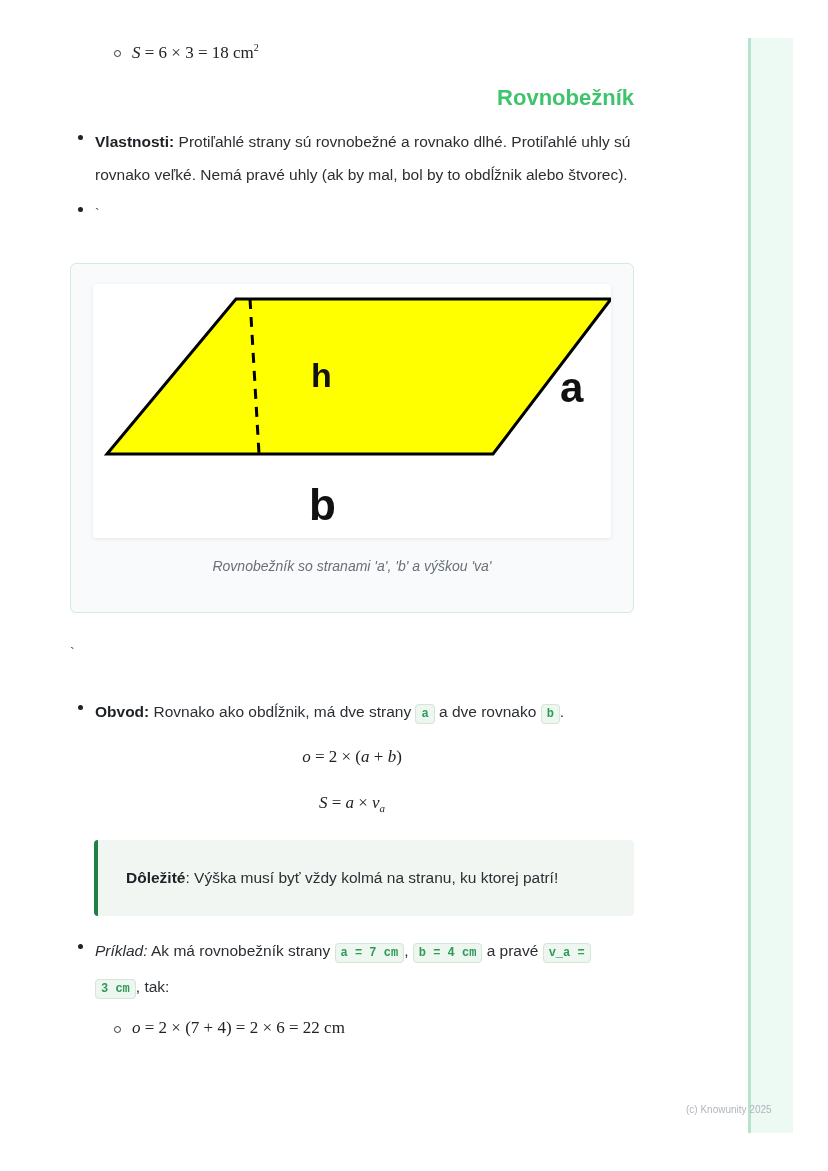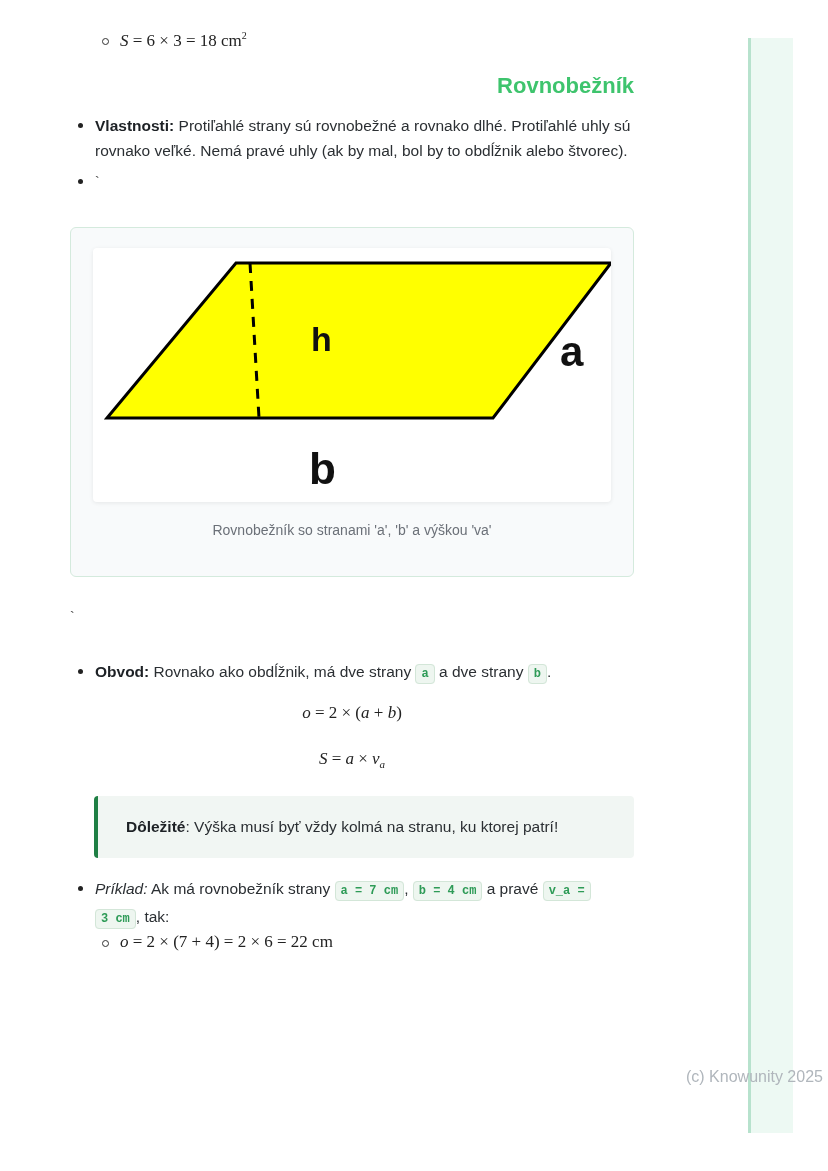--- a/index.html
+++ b/index.html
@@ -1,42 +1,42 @@
 <!DOCTYPE html>
 <html><head>
 <meta charset="utf-8">
 <style>
   html, body { margin:0; padding:0; background:#ffffff; }
   body { width:828px; height:1171px; position:relative; overflow:hidden;
          font-family:"Liberation Sans", sans-serif; color:#2b2f33; }
   .content { position:absolute; left:70px; top:30px; width:564px; }
   .math { font-family:"Liberation Serif", serif; font-size:17px; color:#222; }
   .math i { font-style:italic; }
-  .sub-list { list-style:none; margin:0; padding:0 0 0 32px; }
+  .sub-list { list-style:none; margin:12px; padding:0 0 0 32px; }
   .sub-list li { position:relative; padding-left:18px; }
   .sub-list li::before { content:""; position:absolute; left:0; top:8px; width:5px; height:5px;
     border:1.3px solid #333; border-radius:50%; }
   h2.section { color:#3ec46d; font-size:22px; font-weight:700; margin:22px 0 14px 0;text-align:right; }
   ul.main { list-style:none; margin:0; padding:0 0 0 8px; }
-  ul.main > li { position:relative; padding-left:17px; font-size:15.5px; line-height:25px; margin-bottom:6px; }
+  ul.main > li { position:relative; padding-left:17px; font-size:15.5px; line-height:33px; margin-bottom:6px; }
   ul.main > li::before { content:""; position:absolute; left:0; top:10px; width:5px; height:5px;
     background:#222; border-radius:50%; }
   b.lbl { color:#1d2125; }
   .code { font-family:"Liberation Mono", monospace; font-size:12px; font-weight:700; color:#2e9b57;
     background:#eef6f0; border:1px solid #d3e6d8; border-radius:4px; padding:2px 5px; }
   .figure { margin:32px 0 0 0; border:1px solid #d4eadd; border-radius:6px; background:#f8fafb;
     padding:20px 22px 38px 22px; }
   .figure-img { background:#ffffff; border-radius:4px; box-shadow:0 1px 4px rgba(0,0,0,0.08); height:254px; position:relative; }
-  .caption { text-align:center; color:#6b7078; font-size:14px; margin-top:20px; }
+  .caption { text-align:center; font-style:italic; color:#6b7078; font-size:14px; margin-top:20px; }
   .formula { text-align:center; margin:16px 0 22px 0; }
   .callout { margin:26px 0 18px 24px; background:#f1f6f3; border-left:4px solid #1f7f44; border-radius:4px;
-     padding:22px 28px; font-size:15.5px; color:#2b2f33; }
+     padding:29px 28px; font-size:15.5px; color:#2b2f33; }
   .side-panel { position:absolute; left:748px; top:38px; width:42px; height:1095px; background:#edf9f3;
     border-left:3px solid #b7e2cd; }
-  .copyright { position:absolute; left:686px; top:1068px; font-size:16px; color:#b0b6bc; }
+  .copyright { position:absolute; left:686px; top:1104px; font-size:10px; color:#b0b6bc; }
   .stray { font-size:14px; color:#444; }
 </style>
 </head>
 <body>
 
 <div class="content">
 
   <ul class="sub-list">
     <li class="math">
       <i>S</i><span> = 6 × 3 = 18 cm</span><sup style="font-size:10px">2</sup>
@@ -62,21 +62,21 @@
       <div style="position:absolute;left:467px;top:80px;font-size:42px;font-weight:700;color:#111;">a</div>
       <div style="position:absolute;left:216px;top:196px;font-size:44px;font-weight:700;color:#111;">b</div>
     </div>
     <div class="caption">Rovnobežník so stranami 'a', 'b' a výškou 'va'</div>
   </div>
 
   <div style="margin:32px 0 34px 0;" class="stray">`</div>
 
   <ul class="main">
     <li>
-      <b class="lbl">Obvod:</b><span> Rovnako ako obdĺžnik, má dve strany </span><code class="code">a</code><span> a dve strany </span><code class="code">b</code><span>.</span>
+      <b class="lbl">Obvod:</b><span> Rovnako ako obdĺžnik, má dve strany </span><code class="code">a</code><span> a dve rovnako </span><code class="code">b</code><span>.</span>
     </li>
   </ul>
   <div class="formula math">
     <i>o</i><span> = 2 × (</span><i>a</i><span> + </span><i>b</i><span>)</span>
   </div>
 
   <div class="formula math" style="margin-top:26px;">
     <i>S</i><span> = </span><i>a</i><span> × </span><i>v</i><sub style="font-size:11px"><i>a</i></sub>
   </div>
 

